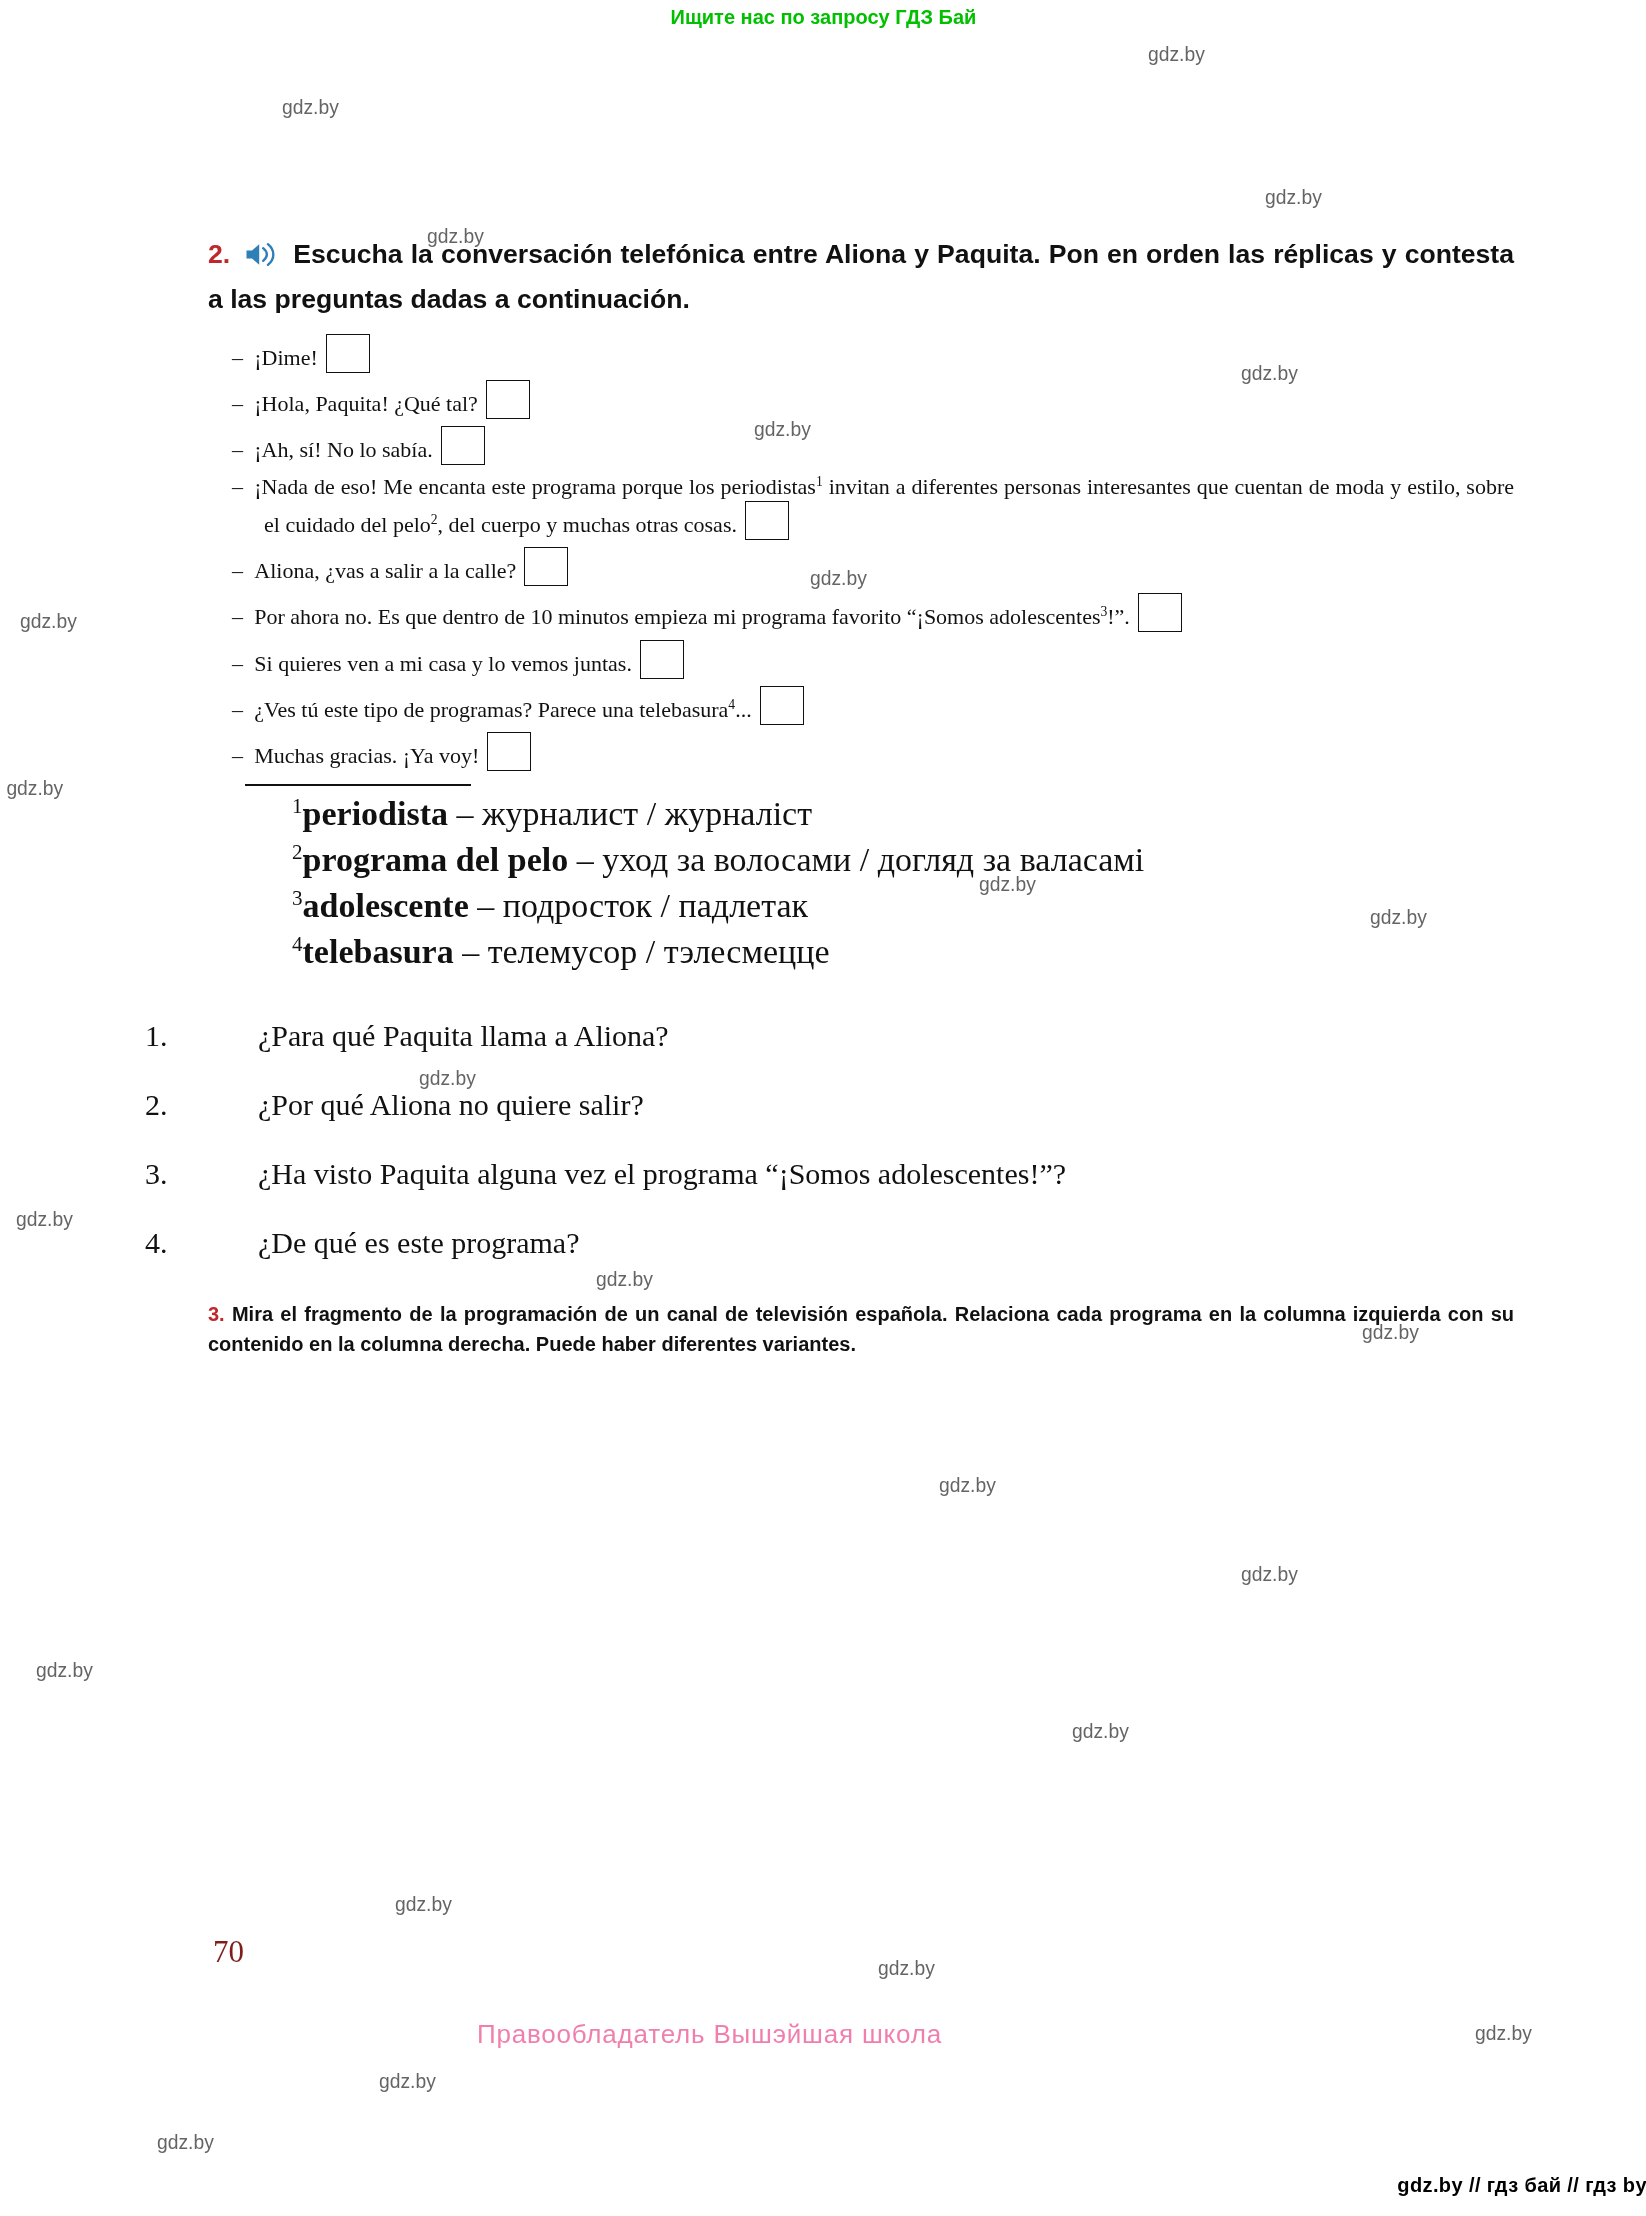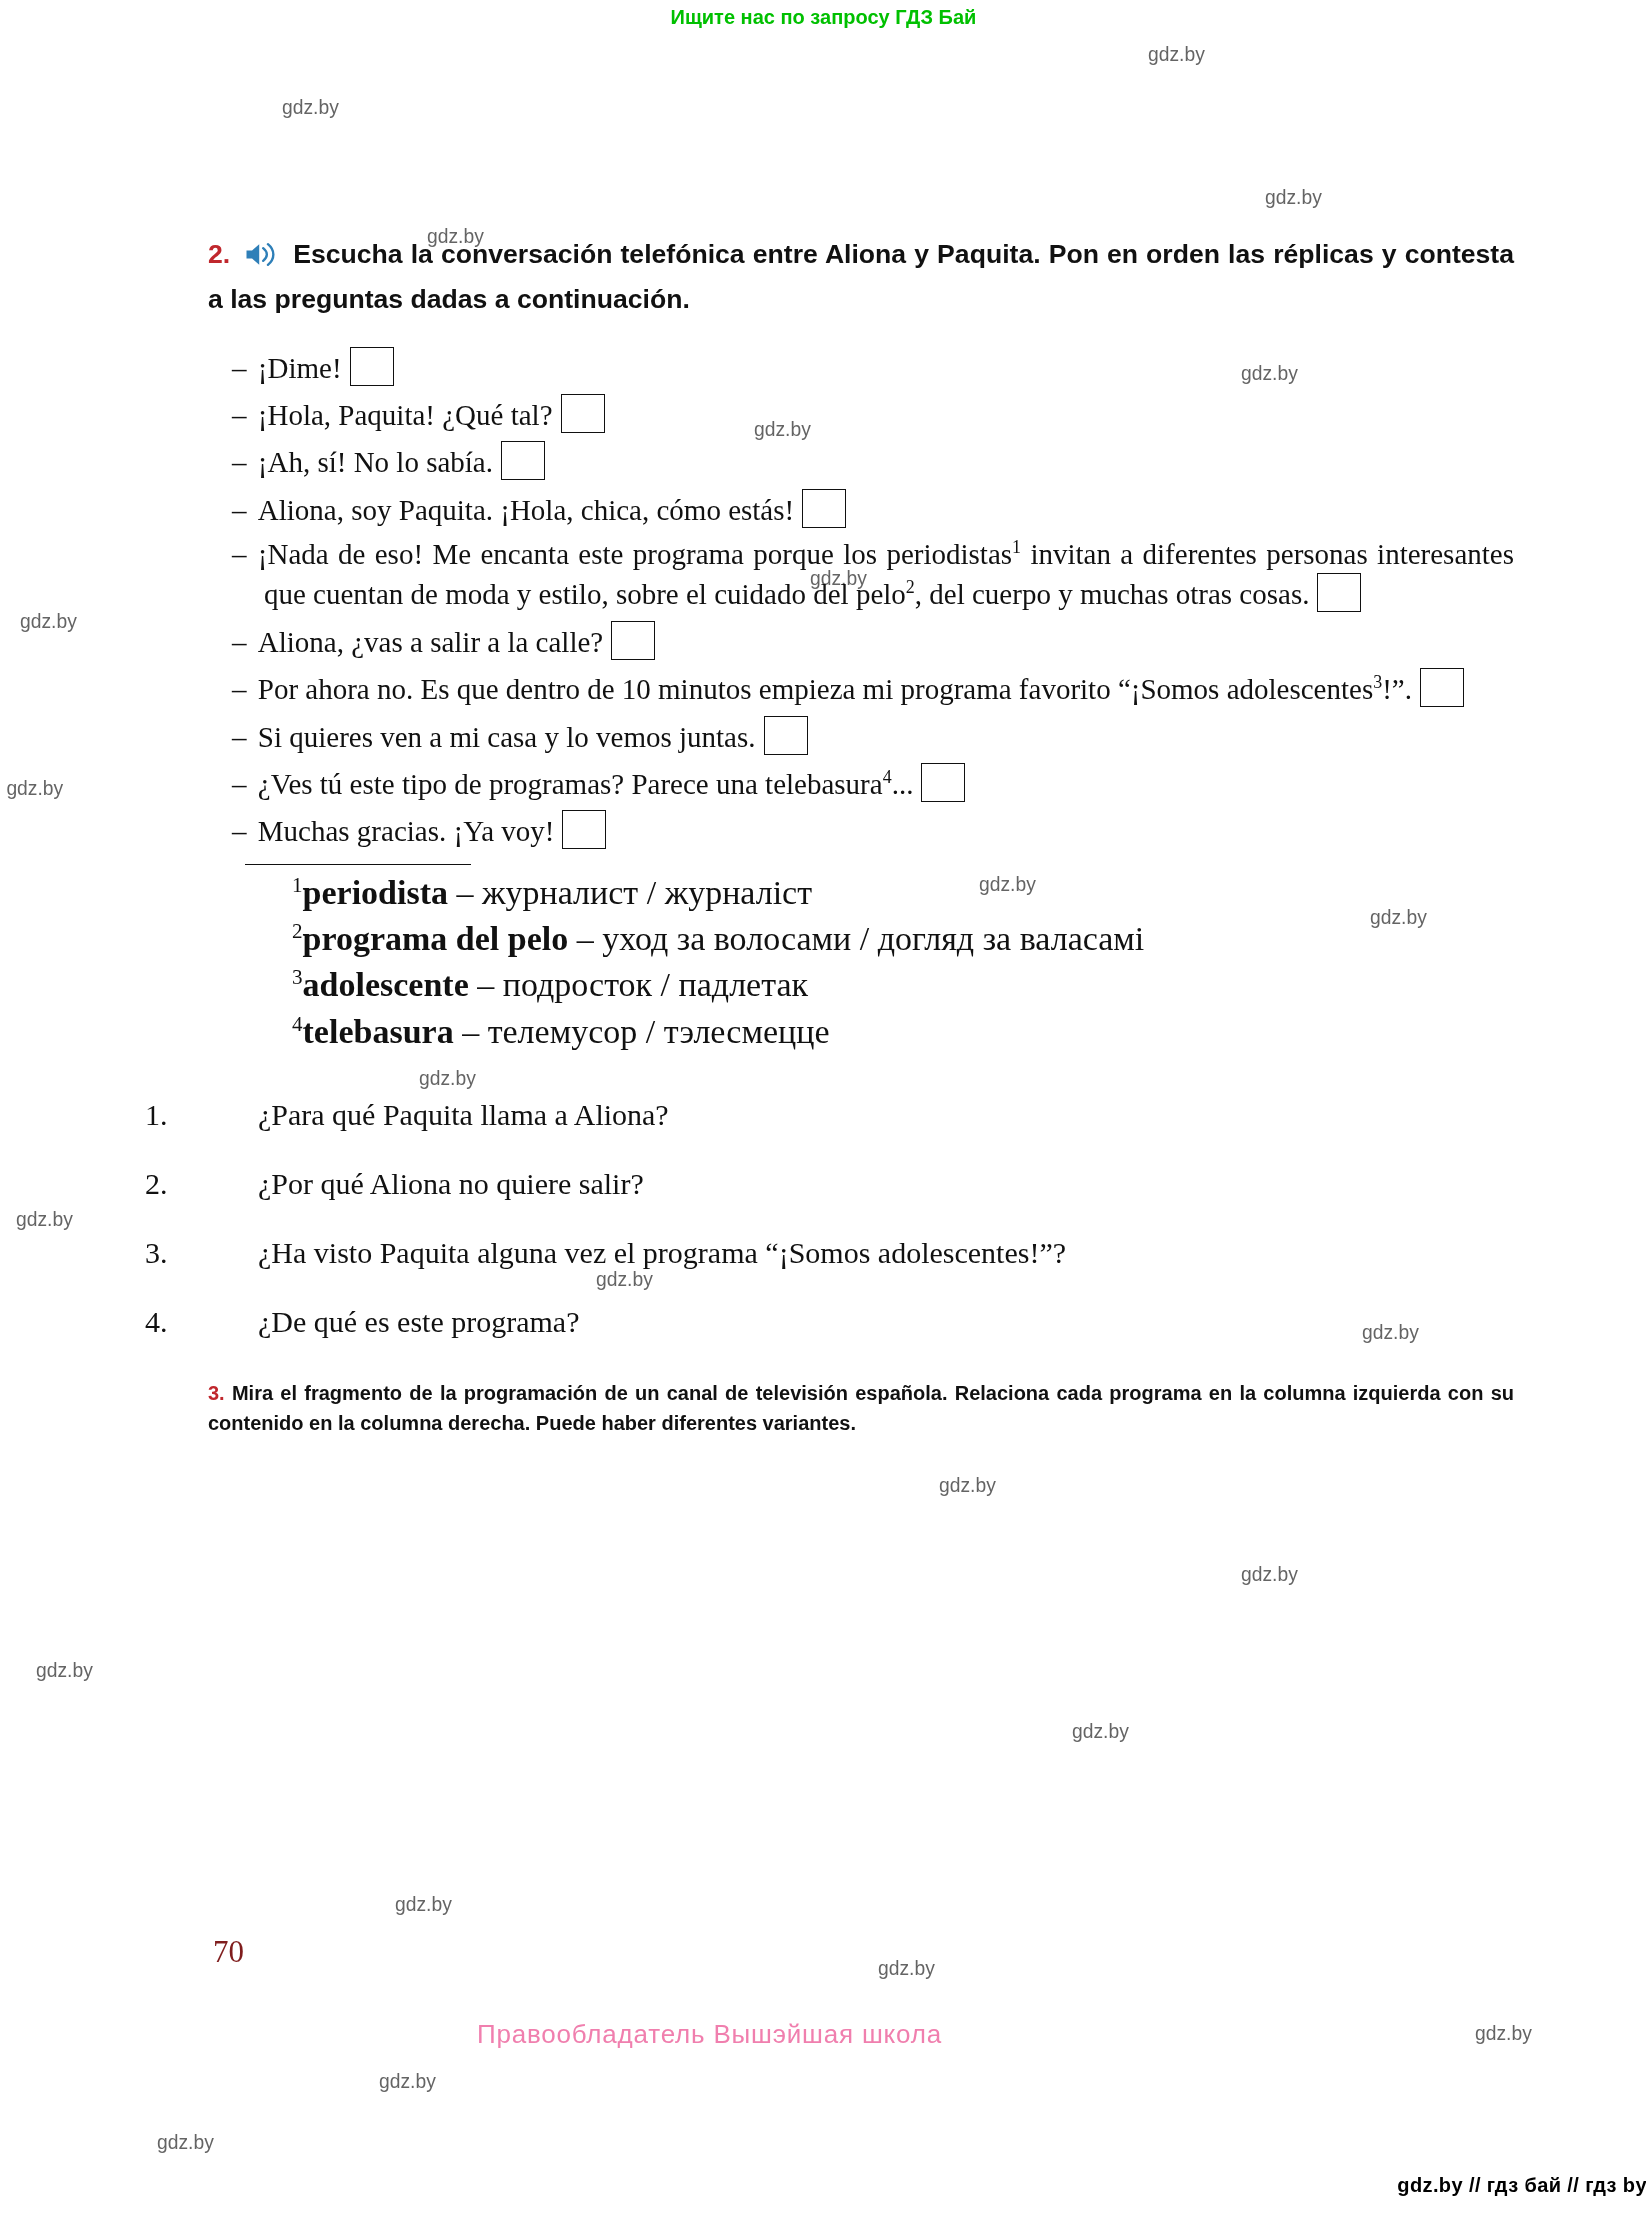--- a/index.html
+++ b/index.html
@@ -86,22 +86,22 @@
     color: #c0272d;
     font-weight: bold;
   }
   .audio-icon {
     display: inline-block;
     vertical-align: -4.8px;
     margin: 0 8px 0 4.8px;
   }
 
   .replies {
-    margin-top: 27px;
-    font-size: 29px;
+    margin-top: 14px;
+    font-size: 22px;
     line-height: 1.28;
     font-family: Liberation Serif, serif;
   }
   .reply {
     display: block;
     margin: 0 0 7.3px 0;
     padding-left: 56px;
     text-indent: -32px;
     text-align: justify;
     text-justify: inter-word;
@@ -206,21 +206,20 @@
           <path d="M31 4c4.4 3.6 6.8 8 6.8 13s-2.4 9.4-6.8 13" stroke="#2e7fb8" stroke-width="3" fill="none" stroke-linecap="round"></path>
         </svg>
       </span>
       <span>Escucha la conversación telefónica entre Aliona y Paquita. Pon en orden las réplicas y contesta a las preguntas dadas a continuación.</span>
     </div>
 
     <div class="replies" id="replies">
         <p class="reply"><span class="dash">–</span><span>¡Dime!</span><span class="box"></span></p>
         <p class="reply"><span class="dash">–</span><span>¡Hola, Paquita! ¿Qué tal?</span><span class="box"></span></p>
         <p class="reply"><span class="dash">–</span><span>¡Ah, sí! No lo sabía.</span><span class="box"></span></p>
-        <p class="reply"><span class="dash">–</span><span>Aliona, soy Paquita. ¡Hola, chica, cómo estás!</span><span class="box"></span></p>
         <p class="reply"><span class="dash">–</span><span>¡Nada de eso! Me encanta este programa porque los periodistas<sup>1</sup> invitan a diferentes personas interesantes que cuentan de moda y estilo, sobre el cuidado del pelo<sup>2</sup>, del cuerpo y muchas otras cosas.</span><span class="box"></span></p>
         <p class="reply"><span class="dash">–</span><span>Aliona, ¿vas a salir a la calle?</span><span class="box"></span></p>
         <p class="reply"><span class="dash">–</span><span>Por ahora no. Es que dentro de 10 minutos empieza mi programa favorito “¡Somos adolescentes<sup>3</sup>!”.</span><span class="box"></span></p>
         <p class="reply"><span class="dash">–</span><span>Si quieres ven a mi casa y lo vemos juntas.</span><span class="box"></span></p>
         <p class="reply"><span class="dash">–</span><span>¿Ves tú este tipo de programas? Parece una telebasura<sup>4</sup>...</span><span class="box"></span></p>
         <p class="reply"><span class="dash">–</span><span>Muchas gracias. ¡Ya voy!</span><span class="box"></span></p>
       </div>
 
     <div class="rule"></div>
     <div class="footnotes" id="footnotes">

